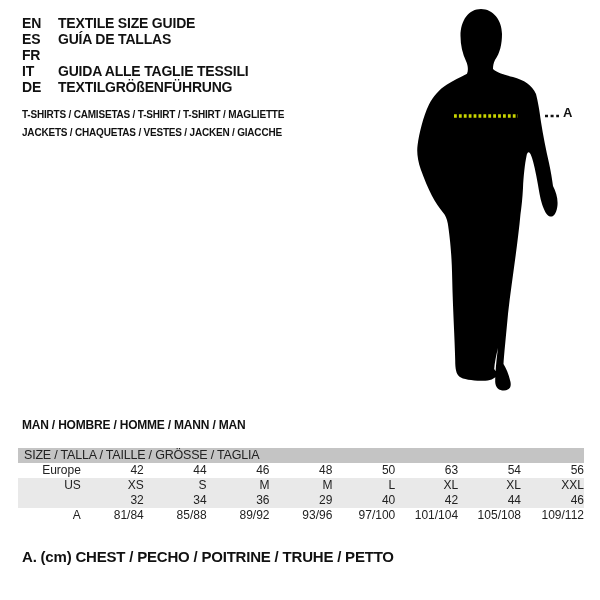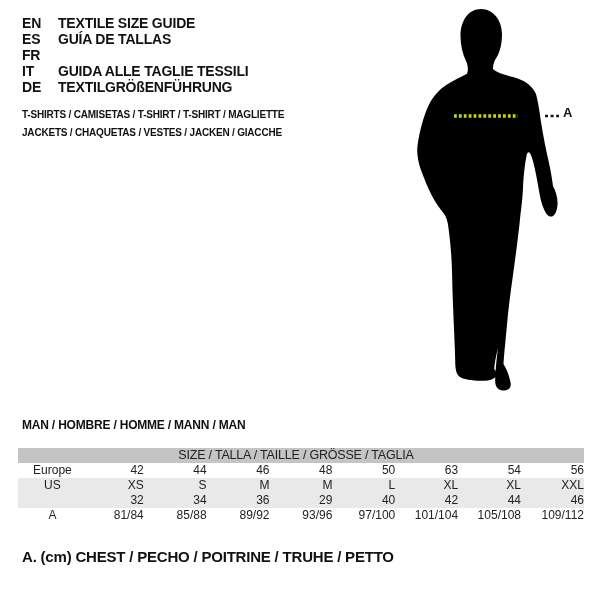--- a/index.html
+++ b/index.html
@@ -25,27 +25,27 @@
   
   .section-title{position:absolute;left:22px;top:418px;font-size:12px;font-weight:bold;letter-spacing:-0.2px;}
 
   
   .size-table{
     position:absolute;left:18px;top:448px;width:566px;
     border-collapse:collapse;table-layout:fixed;font-size:12px;color:#222;
   }
   .size-table th{
     background:var(--table-header-bg,#c4c4c4);
-    font-weight:normal;text-align:center;font-size:12.5px;
+    font-weight:normal;text-align:left;font-size:12.5px;
     height:15px;line-height:15px;padding:0 16px 0 6px;letter-spacing:-0.2px;
   }
   .size-table td{
     height:15px;line-height:15px;padding:0;text-align:right;font-weight:normal;
   }
-  .size-table td.lbl{text-align:center;padding-left:6px;width:56px;}
+  .size-table td.lbl{text-align:right;padding-left:6px;width:56px;}
   .size-table tr.striped td{background:var(--table-stripe-bg,#e9e9e9);}
 
   
   .footnote{position:absolute;left:22px;top:548px;font-size:15px;font-weight:bold;letter-spacing:-0.2px;}
 </style>
 </head>
 <body>
 
 <div class="page">
 

